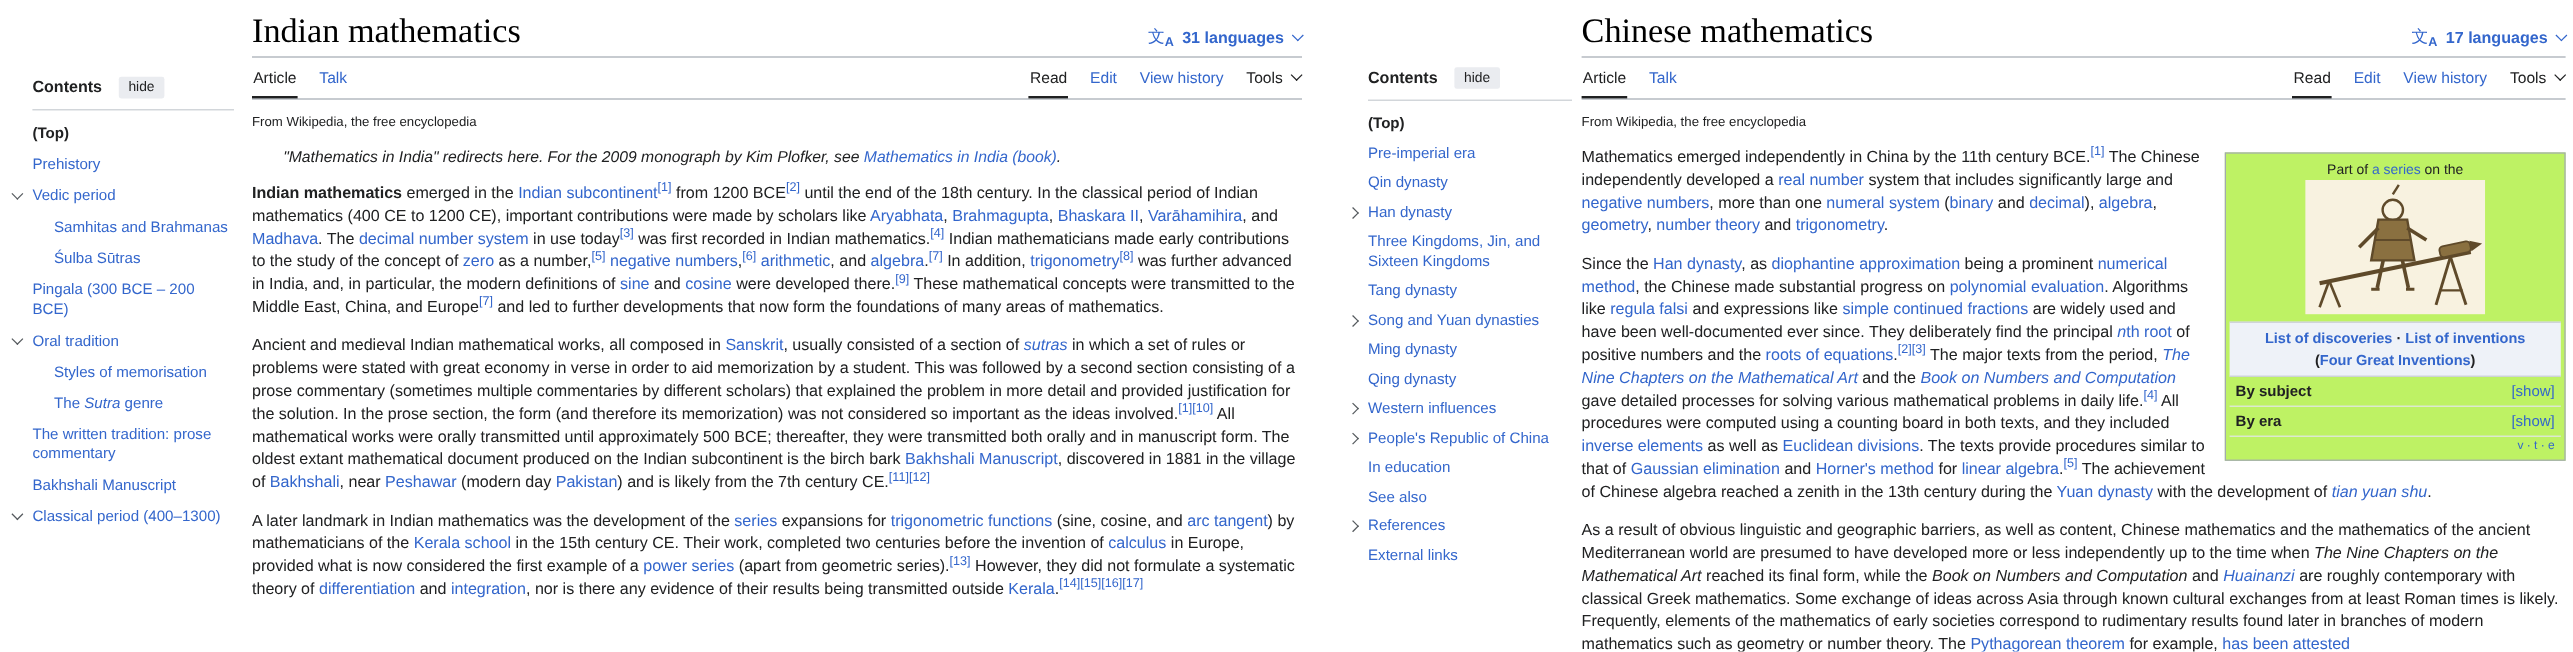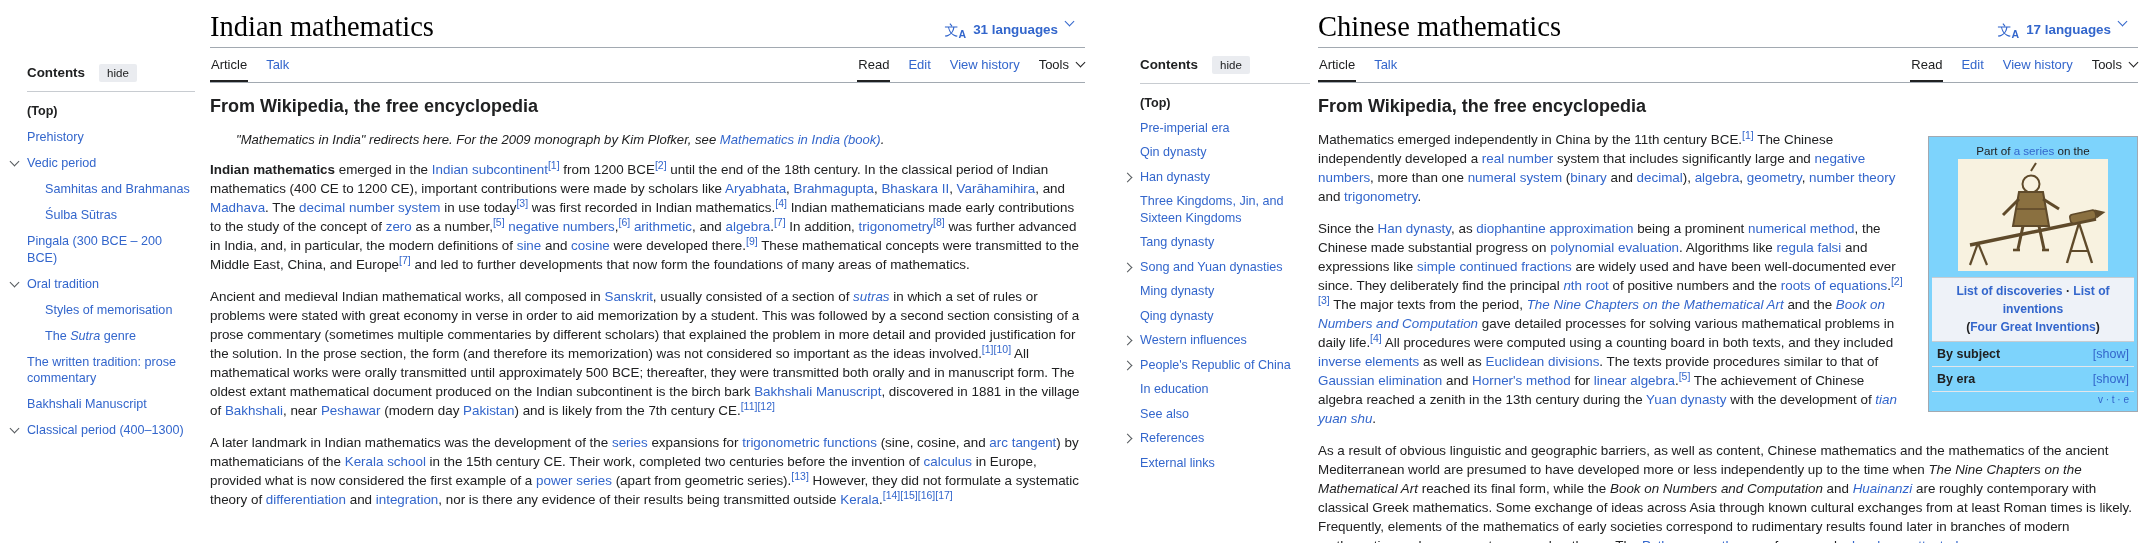--- a/index.html
+++ b/index.html
@@ -31,52 +31,52 @@
       border-top:1.6px solid #54595d;border-right:1.6px solid #54595d;transform:rotate(45deg);}
 
   
   .content{position:absolute;top:0;}
   #pane-left .content{left:210px;width:875px;}
   #pane-right .content{left:205px;width:820px;}
 
   .title-row{position:relative;padding:10px 0 3px;border-bottom:1px solid #a2a9b1;}
   .page-title{margin:0;font-family:"Liberation Serif","DejaVu Serif",serif;
               font-weight:400;font-size:28.5px;line-height:1.2;color:#000;}
-  .lang-button{position:absolute;right:12px;top:22px;color:#3366cc;font-weight:bold;
-               font-size:13.4px;display:flex;cursor:pointer;}
+  .lang-button{position:absolute;right:0;top:22px;color:#3366cc;font-weight:bold;
+               font-size:13.4px;display:flex;align-items:center;cursor:pointer;}
   .lang-icon{font-weight:400;font-size:14px;margin-right:7px;}
   .lang-a{font-size:10.5px;font-weight:bold;vertical-align:-3px;}
   .ddchev{width:6px;height:6px;border-right:1.6px solid currentColor;
           border-bottom:1.6px solid currentColor;transform:rotate(45deg);
           display:inline-block;margin-left:8px;margin-top:-4px;}
 
   .tabbar{display:flex;justify-content:space-between;align-items:flex-end;
           border-bottom:1px solid #a2a9b1;font-size:13px;}
   .tabs-group{display:flex;gap:17px;}
   .tab{padding:9px 1px 10px;cursor:pointer;white-space:nowrap;}
   .tab-link{color:#3366cc;}
   .tab-plain{color:#202122;}
   .tab-active{color:#202122;border-bottom:2px solid #202122;padding-bottom:8px;}
   .tools-chev{display:inline-flex;align-items:center;}
 
-  .tagline{font-size:18px;margin-top:13px;font-weight:bold;}
+  .tagline{font-size:11px;margin-top:13px;}
   .hatnote{font-size:13.1px;margin:15px 0 0 26px;}
   .body-text{margin-top:2px;}
   .para{margin:13px 0 0;font-size:13.4px;line-height:19px;}
   #pane-right .para{line-height:19px;}
 
   .seg-a{color:#3366cc;cursor:pointer;}
   .seg-ai{color:#3366cc;font-style:italic;cursor:pointer;}
   .seg-b{font-weight:bold;}
   .seg-i{font-style:italic;}
   sup.seg-sup{font-size:10.5px;line-height:0;color:#3366cc;cursor:pointer;}
 
   
-  .infobox{float:right;width:210px;box-sizing:border-box;margin:6px 0 10px 16px;
-           border:1px solid #a2a9b1;background:#7dd3fc;padding:3px;font-size:12px;}
+  .infobox{float:right;width:284px;box-sizing:border-box;margin:6px 0 10px 16px;
+           border:1px solid #a2a9b1;background:#bef264;padding:3px;font-size:12px;}
   .ib-partof{text-align:center;font-size:11.6px;padding-top:4px;}
   .ib-title{text-align:center;color:#3366cc;font-weight:bold;font-size:14.6px;
             line-height:1.25;margin:3px 10px 6px;cursor:pointer;}
   .ib-img-wrap{display:flex;justify-content:center;margin:2px 0 6px;}
   .ib-lists{background:#eef2f8;border-top:1px solid #c8ccd1;border-bottom:1px solid #c8ccd1;
             text-align:center;font-weight:bold;font-size:12.1px;line-height:1.5;padding:4px 2px;}
   .ib-row{display:flex;justify-content:space-between;align-items:center;
           padding:5px 5px;font-size:12.5px;border-bottom:1px solid #e4e6ea;}
   .ib-row-label{font-weight:bold;}
   .ib-show{color:#3366cc;cursor:pointer;}

